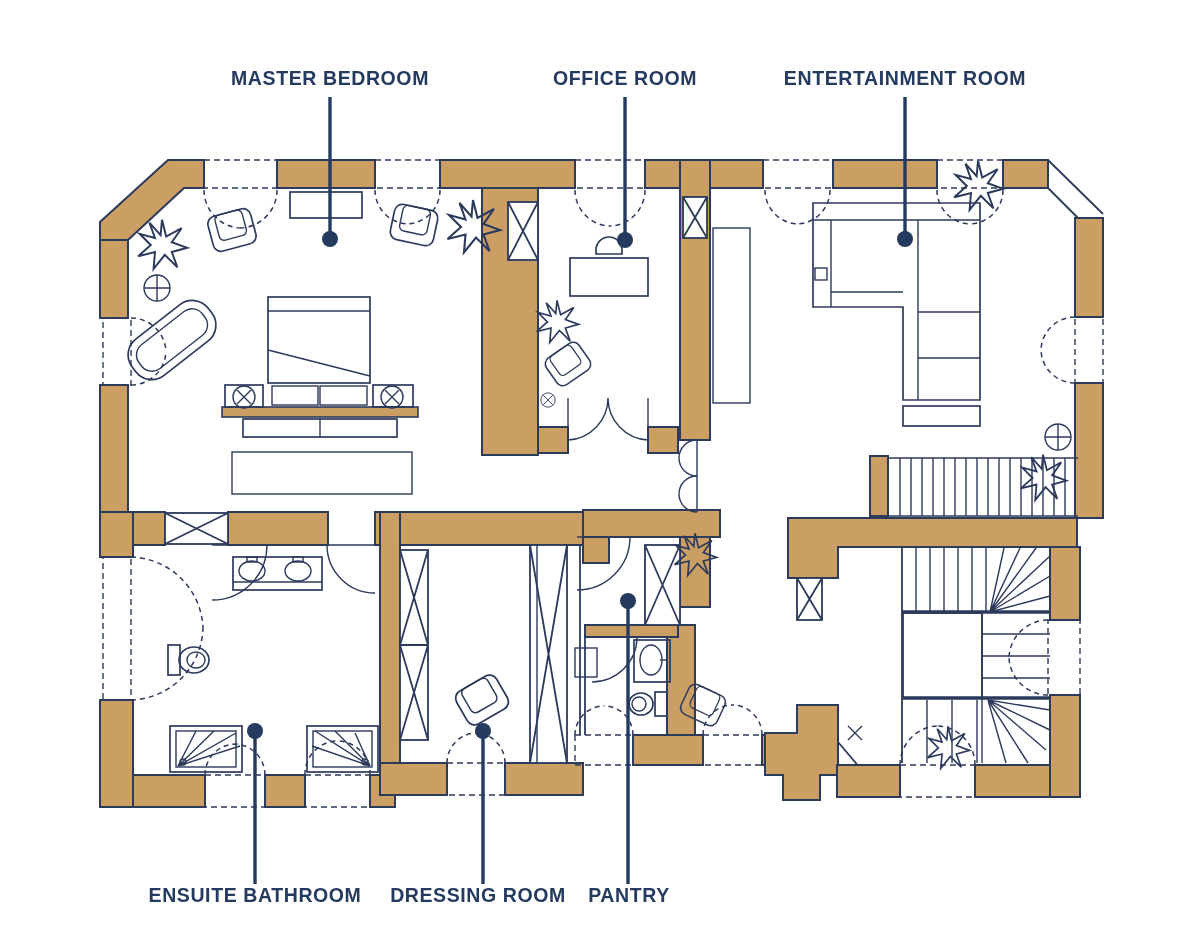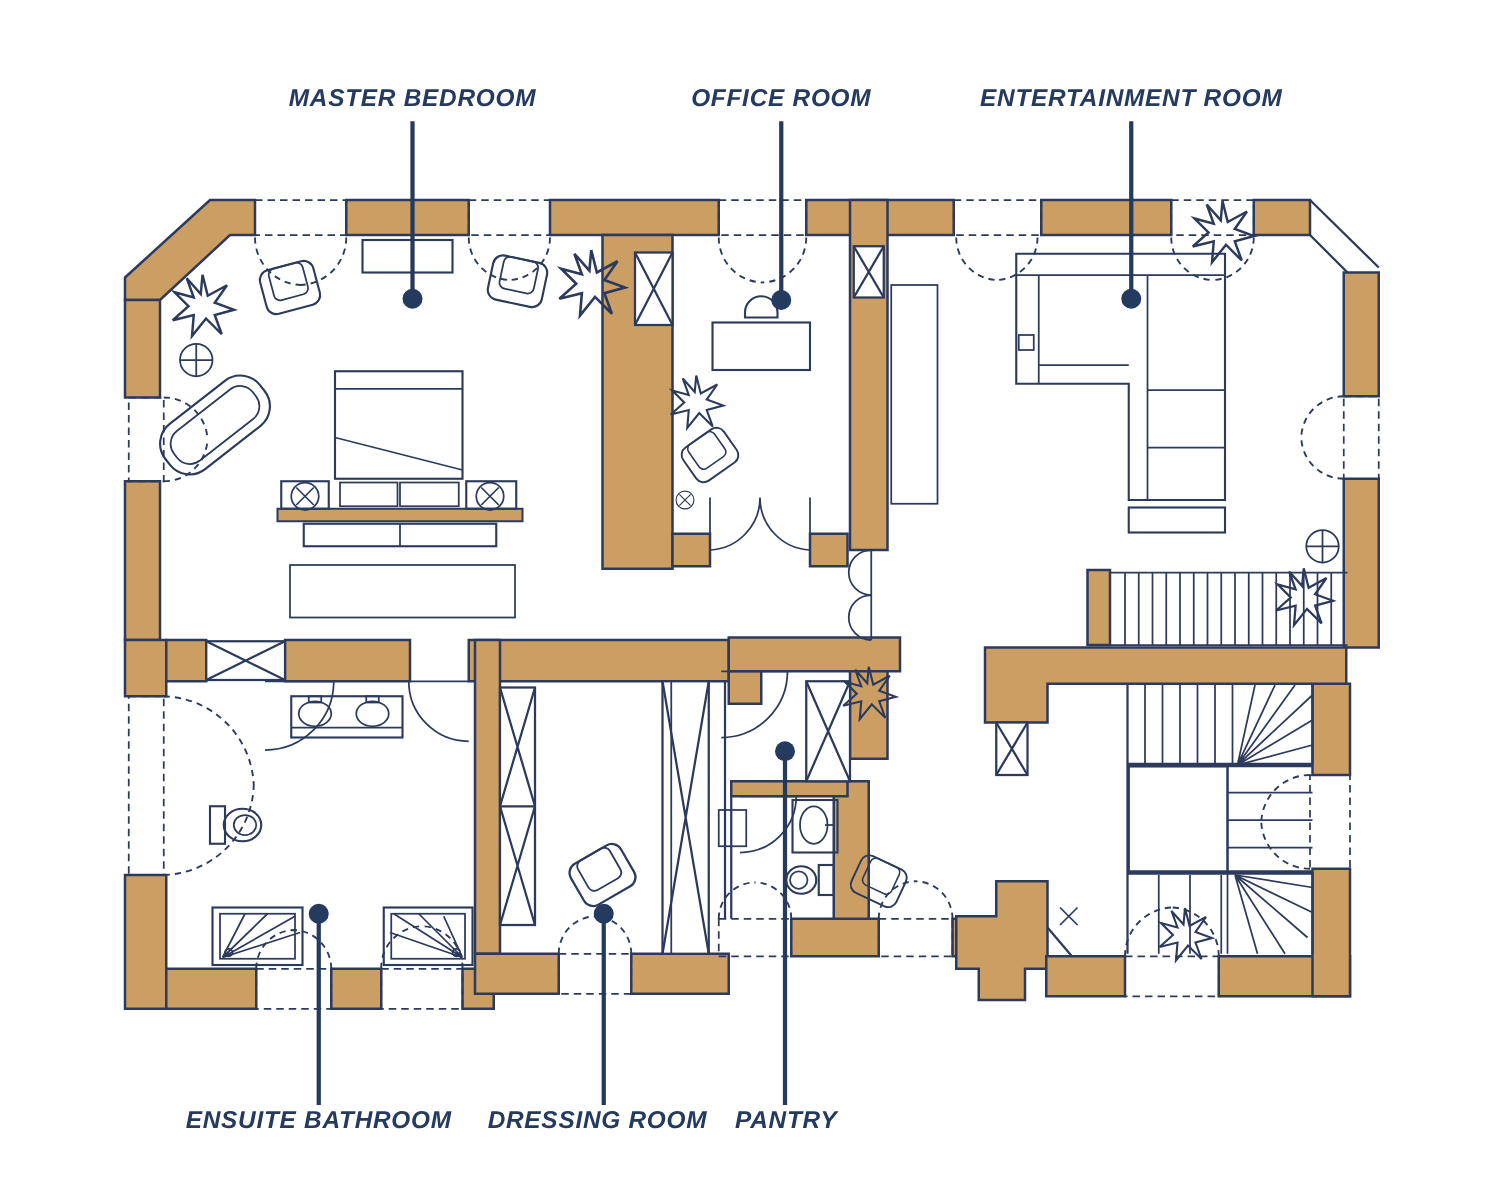--- a/index.html
+++ b/index.html
@@ -1,16 +1,16 @@
 <!DOCTYPE html>
 <html><head>
 <meta charset="utf-8">
 <style>
   html,body{margin:0;padding:0;background:#ffffff;}
-  .stage{position:relative;width:1197px;height:951px;background:#ffffff;overflow:hidden;font-style:italic;}
+  .stage{position:relative;width:1197px;height:951px;background:#ffffff;overflow:hidden;}
   svg{position:absolute;left:0;top:0;}
   .wall{fill:#CB9E64;stroke:#2C3A5C;stroke-width:2;}
   .wallthin{fill:#CB9E64;stroke:#2C3A5C;stroke-width:1.6;}
   .box{fill:#ffffff;stroke:#2C3A5C;stroke-width:1.8;}
   .ln{fill:none;stroke:#2C3A5C;stroke-width:1.8;}
   .fn{fill:none;stroke:#2C3A5C;stroke-width:1.7;}
   .fn2{fill:none;stroke:#2C3A5C;stroke-width:1.4;}
   .thick{fill:none;stroke:#2C3A5C;stroke-width:3.5;}
   .dash{fill:none;stroke:#2C3A5C;stroke-width:1.4;stroke-dasharray:6 4;}
   .dasha{fill:none;stroke:#2C3A5C;stroke-width:1.5;stroke-dasharray:5 4;}

